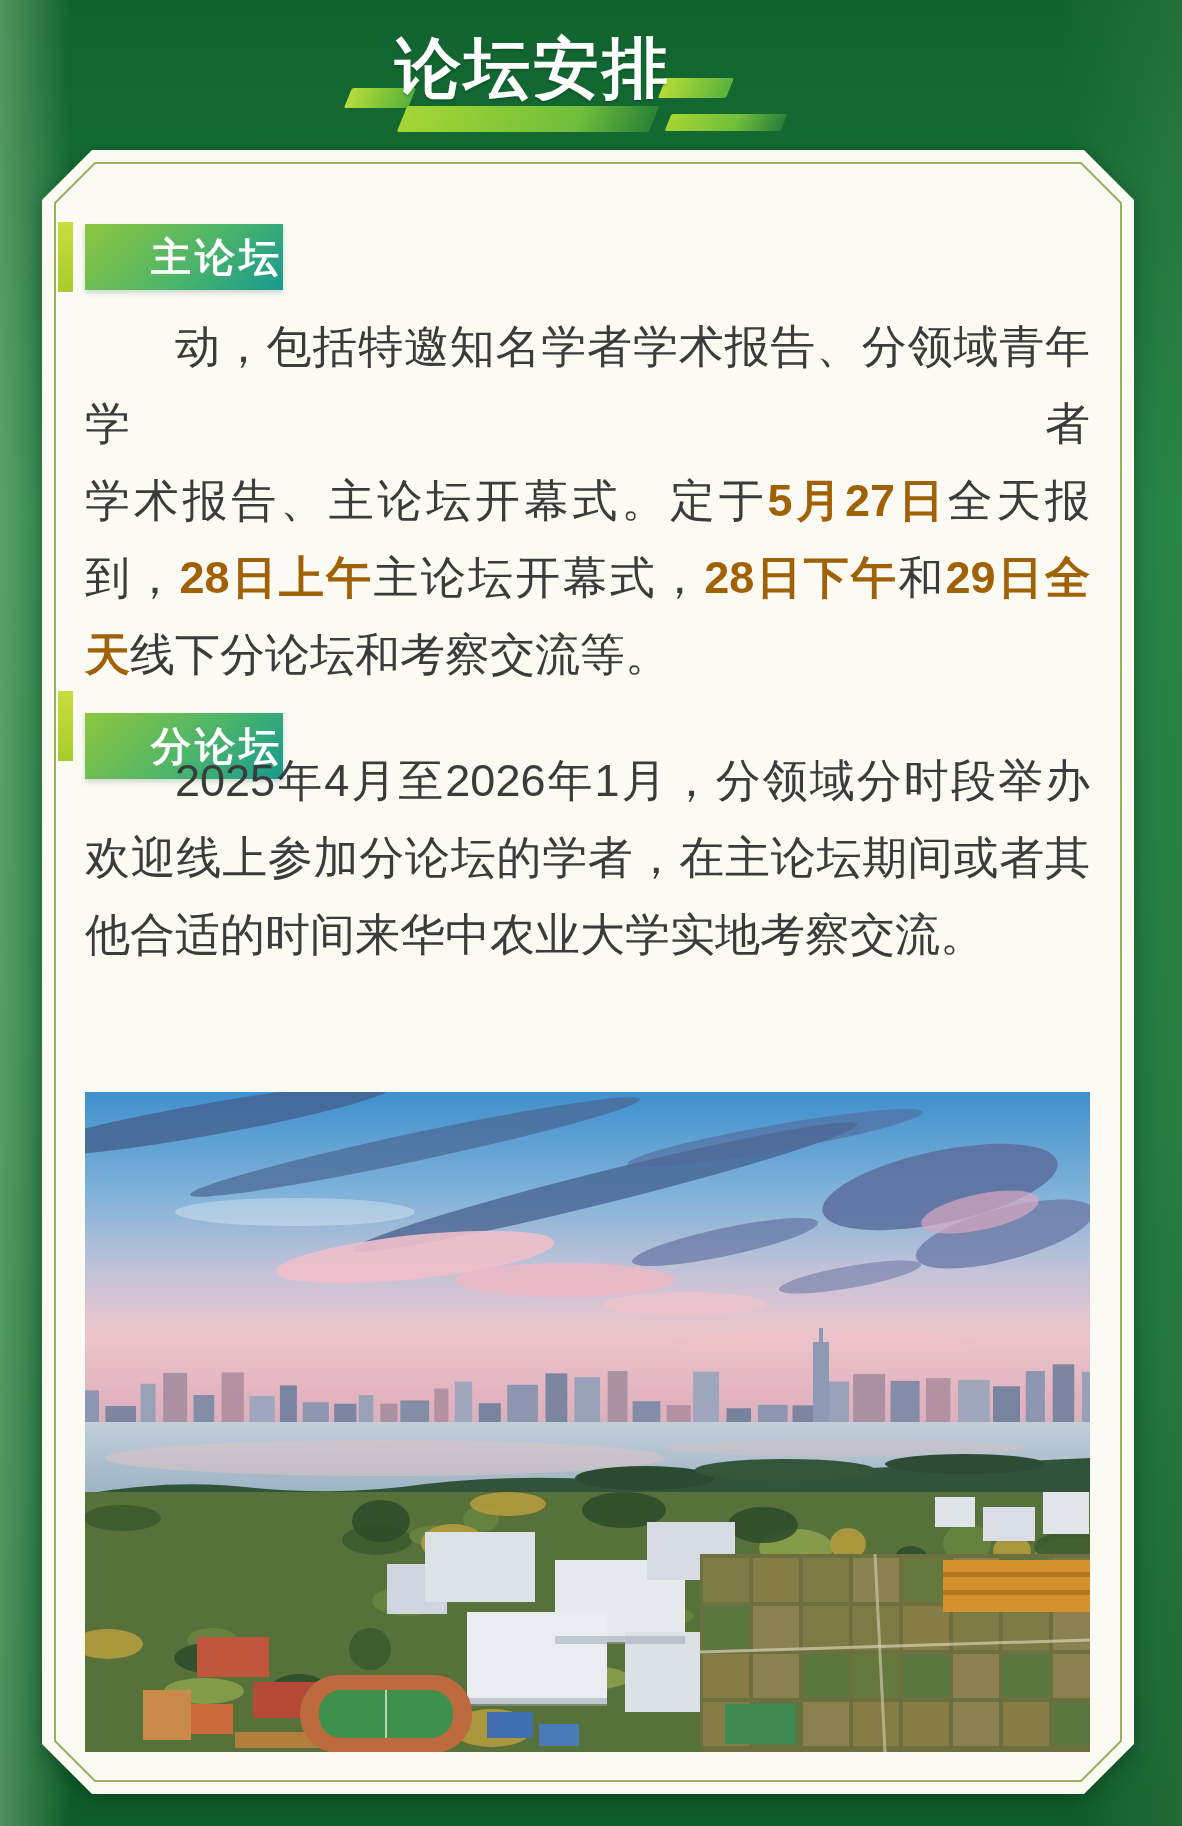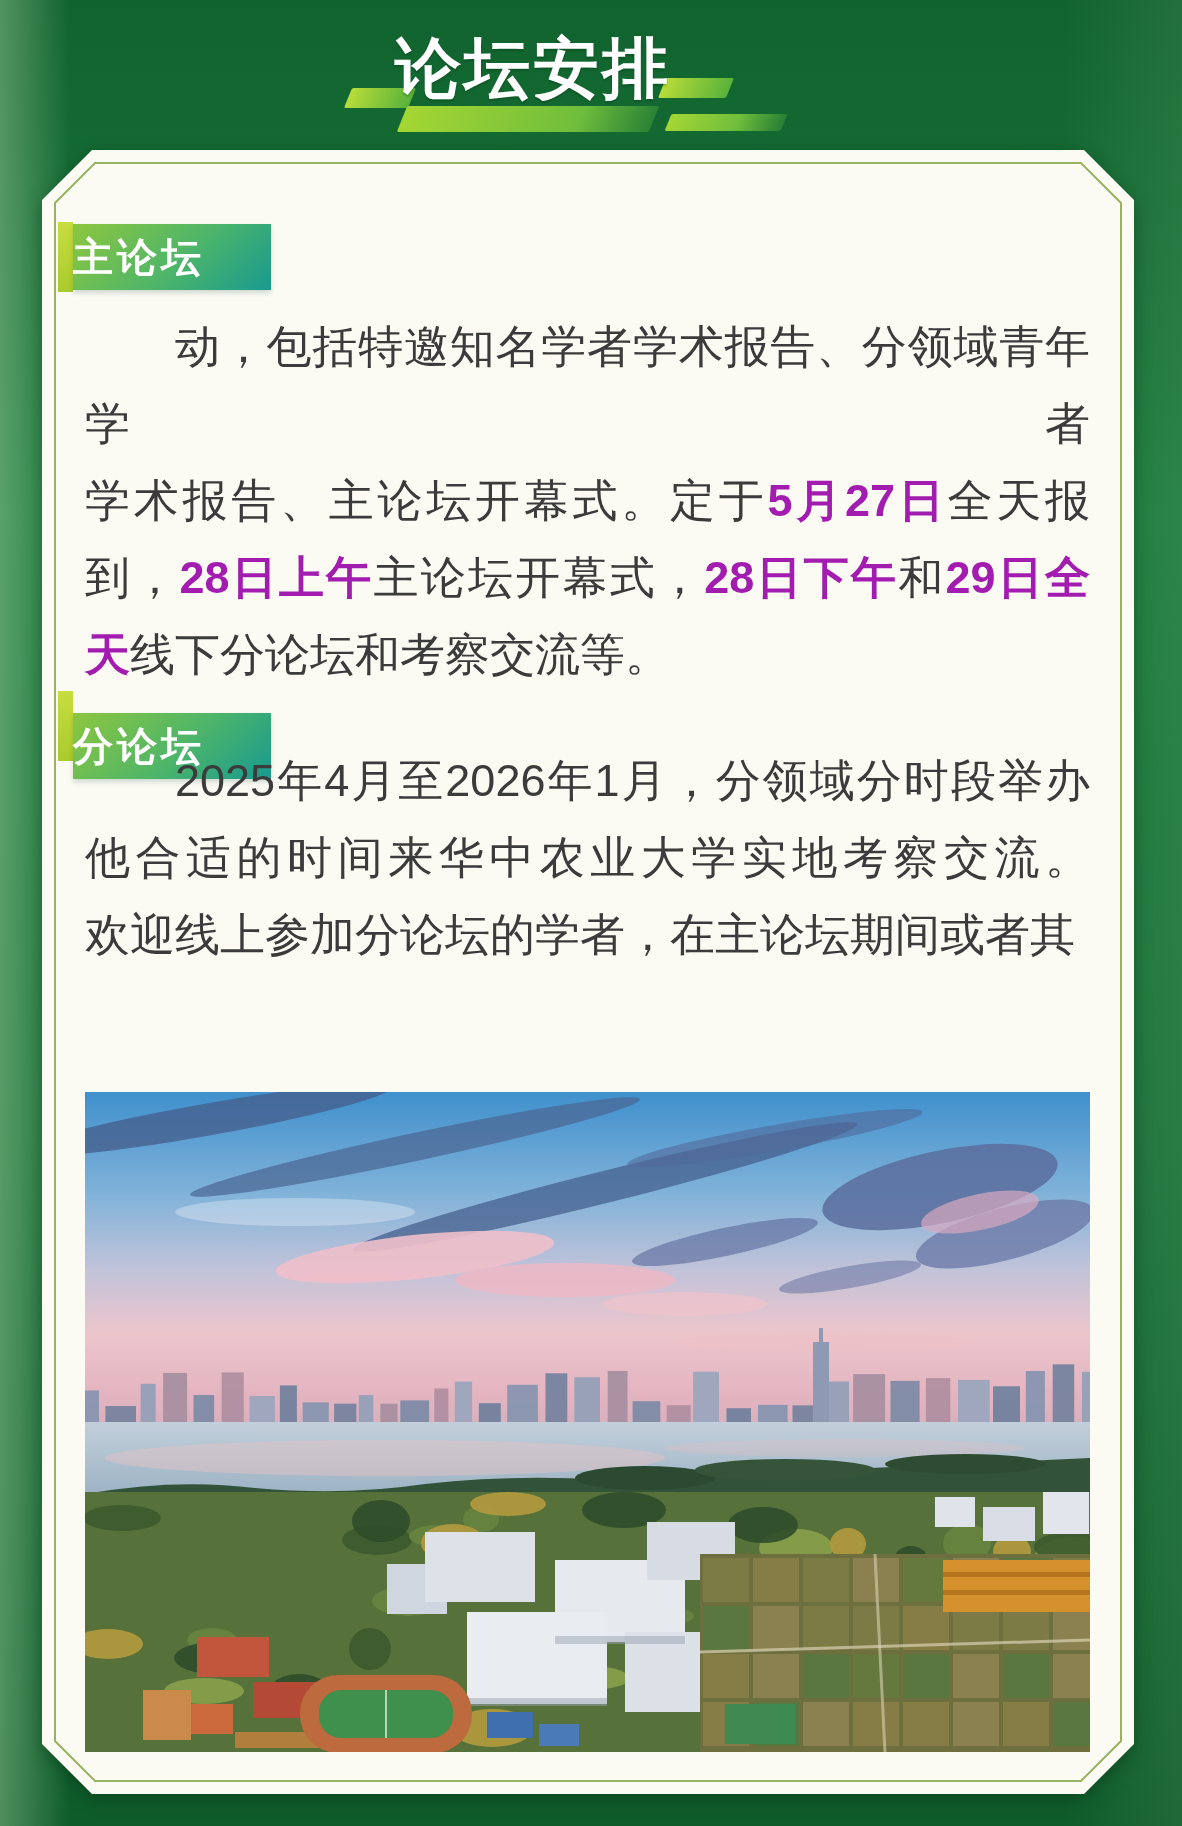--- a/index.html
+++ b/index.html
@@ -31,33 +31,33 @@
   .card-shadow{position:absolute;left:42px;top:150px;width:1092px;height:1644px;
     filter:drop-shadow(0 5px 9px rgba(0,30,10,.35));}
   .card{position:absolute;inset:0;background:#fbfbf4;
     clip-path:polygon(50px 0,1042px 0,1092px 50px,1092px 1594px,1042px 1644px,50px 1644px,0 1594px,0 50px);}
   .inner-line{position:absolute;left:0;top:0;width:1092px;height:1644px;pointer-events:none;}
 
   
   .badge-accent{position:absolute;width:15px;height:70px;background:linear-gradient(180deg,#c8dd3e,#aacb2d);}
   .badge{position:absolute;width:198px;height:66px;
     background:linear-gradient(135deg,#8dc63f 0%,#4db56a 55%,#189a90 100%);
-    color:#fff;font-size:40px;font-weight:700;line-height:66px;text-align:left;letter-spacing:4px;
-    box-shadow:0 3px 5px rgba(0,60,40,.18);}
+    color:#fff;font-size:40px;font-weight:700;line-height:66px;text-align:right;letter-spacing:4px;
+    box-shadow:0 3px 5px rgba(0,60,40,.18);margin-left:12px;}
   .accent-1{left:16px;top:72px;}  .badge-1{left:31px;top:74px;}
   .accent-2{left:16px;top:541px;} .badge-2{left:31px;top:563px;}
 
   
   .para{position:absolute;left:43px;width:1005px;color:#3b3b3b;font-size:45px;line-height:77px;}
   .para-1{top:158px;}
   .para-2{top:592px;}
   .line{width:1005px;text-align:justify;text-align-last:justify;}
   .line:first-child{text-indent:2em;}
   .line:last-child{text-align-last:left;}
-  .hl{color:#a21caf;font-weight:700;}
+  .hl{color:#a16207;font-weight:700;}
 
   
   .photo{position:absolute;left:43px;top:942px;width:1005px;height:660px;margin:0;overflow:hidden;}
   .photo svg{display:block;width:1005px;height:660px;}
 </style>
 </head>
 <body>
 
 <div class="poster">
 
@@ -85,22 +85,22 @@
           <div class="line"><span>到，</span><span class="hl">28日上午</span><span>主论坛开幕式，</span><span class="hl">28日下午</span><span>和</span><span class="hl">29日全</span></div>
           <div class="line"><span class="hl">天</span><span>线下分论坛和考察交流等。</span></div>
         </div>
       </section>
 
       <section>
         <span class="badge-accent accent-2"></span>
         <div class="badge badge-2">分论坛</div>
         <div class="para para-2">
           <div class="line"><span>2025年4月至2026年1月，分领域分时段举办</span></div>
+          <div class="line"><span>欢迎线上参加分论坛的学者，在主论坛期间或者其</span></div>
           <div class="line"><span>他合适的时间来华中农业大学实地考察交流。</span></div>
-          <div class="line"><span>欢迎线上参加分论坛的学者，在主论坛期间或者其</span></div>
         </div>
       </section>
 
       <figure class="photo">
         <svg viewBox="0 0 1005 660" preserveAspectRatio="none">
           <defs>
             <linearGradient id="sky" x1="0" y1="0" x2="0" y2="1">
               <stop offset="0" stop-color="#3f90cd"></stop>
               <stop offset="0.30" stop-color="#82b3d9"></stop>
               <stop offset="0.52" stop-color="#c3c3d9"></stop>

